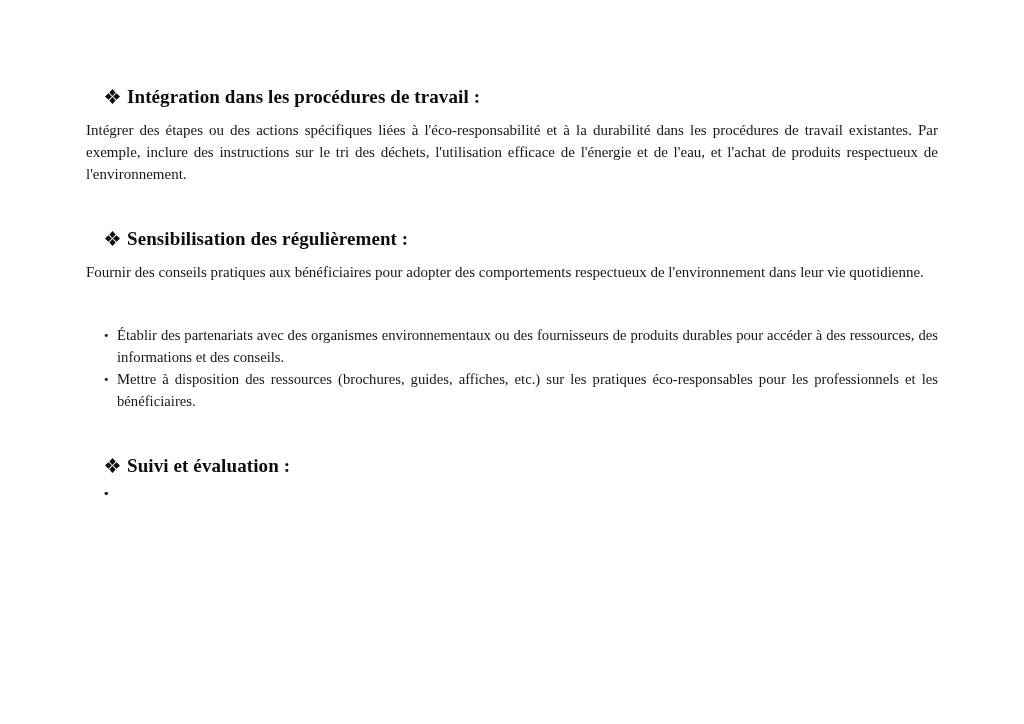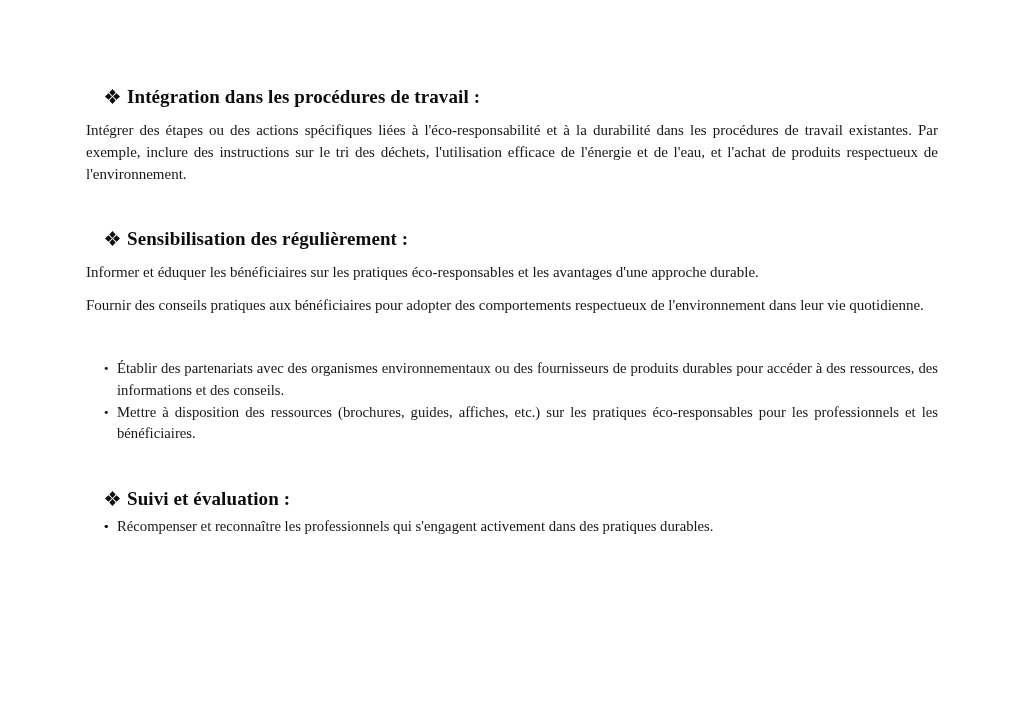--- a/index.html
+++ b/index.html
@@ -91,21 +91,20 @@
       <span class="hicon">
         <svg viewBox="0 0 20 20" aria-hidden="true">
           <path d="M10 0 L14.2 4.6 L10 9.2 L5.8 4.6 Z"></path>
           <path d="M10 10.8 L14.2 15.4 L10 20 L5.8 15.4 Z"></path>
           <path d="M0 10 L4.6 5.8 L9.2 10 L4.6 14.2 Z"></path>
           <path d="M10.8 10 L15.4 5.8 L20 10 L15.4 14.2 Z"></path>
         </svg>
       </span>
       <span class="htext">Sensibilisation des régulièrement :</span>
     </h2>
-    <p class="para">Informer et éduquer les bénéficiaires sur les pratiques éco-responsables et les avantages d'une approche durable.</p>
     <p class="para">Fournir des conseils pratiques aux bénéficiaires pour adopter des comportements respectueux de l'environnement dans leur vie quotidienne.</p>
   </section>
 
   <section class="sec">
     <ul class="blist">
       <li class="bitem">
         <span class="bdot">•</span>
         <span class="btext">Établir des partenariats avec des organismes environnementaux ou des fournisseurs de produits durables pour accéder à des ressources, des informations et des conseils.</span>
       </li>
       <li class="bitem">
@@ -126,18 +125,17 @@
         </svg>
       </span>
       <span class="htext">Suivi et évaluation :</span>
     </h2>
     <ul class="blist">
       <li class="bitem">
         <span class="bdot">•</span>
       </li>
       <li class="bitem">
         <span class="bdot">•</span>
-        <span class="btext">Récompenser et reconnaître les professionnels qui s'engagent activement dans des pratiques durables.</span>
       </li>
     </ul>
   </section>
 
 </main>
 
 </body></html>

